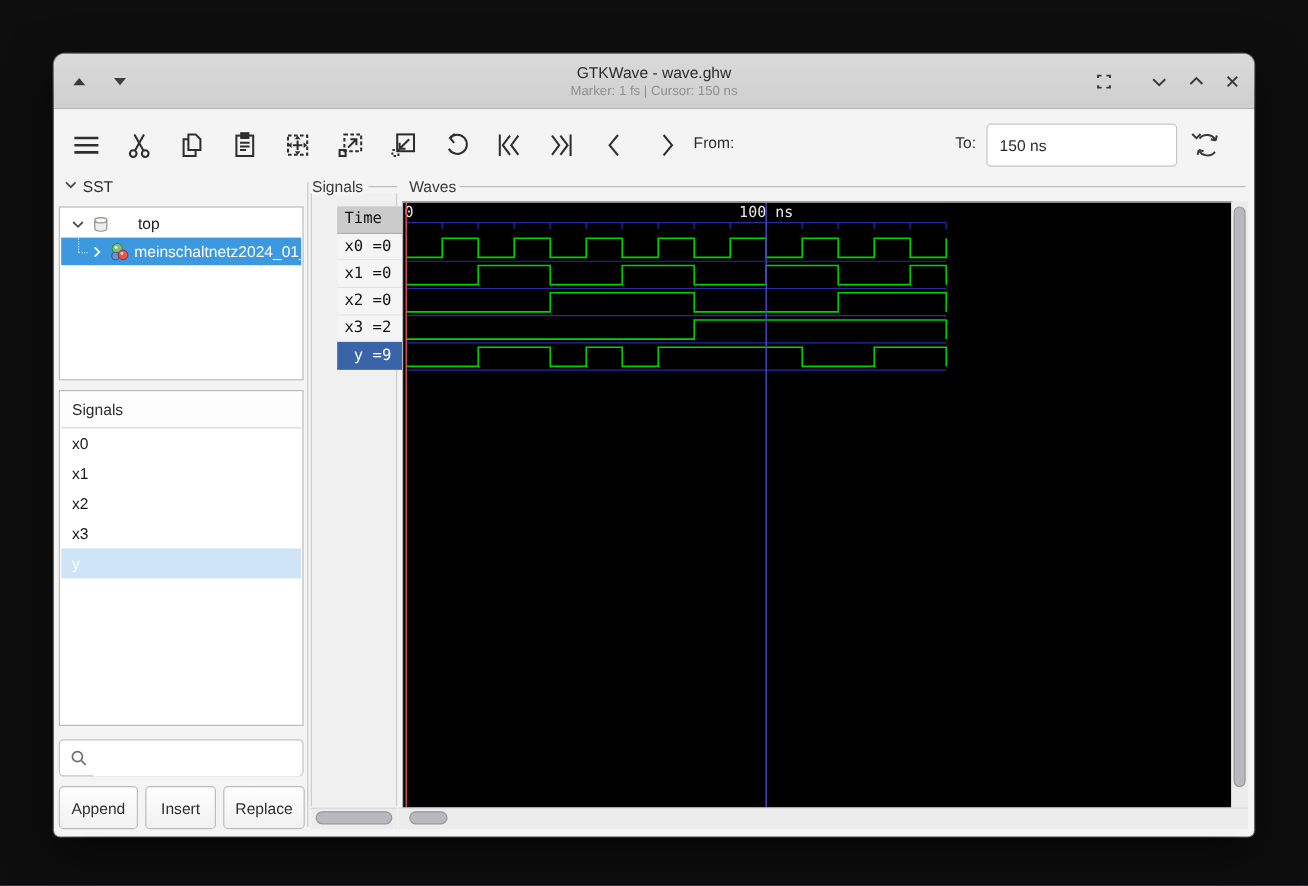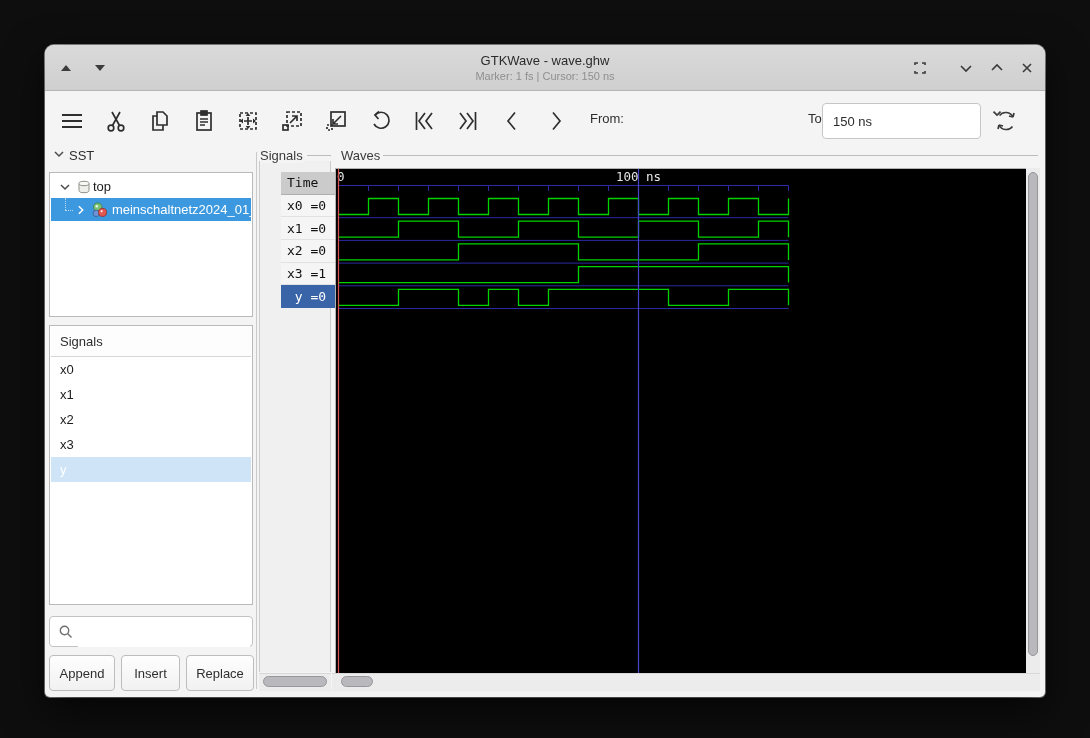--- a/index.html
+++ b/index.html
@@ -21,21 +21,21 @@
     border-bottom:6px solid #3c3c3c;}
   .tri-down{width:0;height:0;border-left:5px solid transparent;border-right:5px solid transparent;
     border-top:6px solid #3c3c3c;}
   .tb-ico{stroke:#3a3a3a;fill:none;stroke-width:1.6;}
   
   .toolbar{position:absolute;left:0;top:46px;width:1000px;height:61px;background:#f4f4f5;}
   .tool-row{position:absolute;left:10px;top:14px;display:flex;gap:10px;}
   .tool-btn{width:34px;height:32px;display:flex;align-items:center;justify-content:center;
     border-radius:4px;}
   .tool-btn svg{stroke:#2e2e2e;fill:none;stroke-width:1.7;}
-  .fld-label{position:absolute;top:20px;font-size:13px;color:#2e2e2e;margin-left:12px;}
+  .fld-label{position:absolute;top:20px;font-size:13px;color:#2e2e2e;}
   .entry{position:absolute;top:12px;height:36px;background:#ffffff;border:1px solid #c6c6c6;
     border-radius:4px;font-size:13px;color:#2b2b2b;padding:0 10px;box-sizing:border-box;
     font-family:"Liberation Sans",sans-serif;outline:none;}
   
   .col-sep{position:absolute;width:1px;background:#c9c9c9;}
   .frame-label{position:absolute;font-size:13px;color:#3a3a3a;background:#f4f4f5;z-index:3;}
   .frame-line{position:absolute;height:1px;background:#bcbcbc;}
   .white-box{position:absolute;background:#ffffff;border:1px solid #b9b9b9;box-sizing:border-box;}
   .sst-header{position:absolute;left:8px;top:103px;font-size:13px;color:#2e2e2e;
     display:flex;gap:4px;}
@@ -203,21 +203,21 @@
 
   <div class="white-box" style="left:4px;top:127px;width:204px;height:145px">
     <div class="tree-row" style="top:2px">
       <svg width="12" height="12" viewBox="0 0 12 12" style="margin-left:8px">
           <path class="chev" d="M2,4 L6,8 L10,4"></path>
         </svg>
       <svg width="16" height="16" viewBox="0 0 16 16" style="margin-left:5px">
         <path d="M3,4.5 v7 a5,2.2 0 0 0 10,0 v-7" fill="#eeeeea" stroke="#8f8f89" stroke-width="1"></path>
         <ellipse cx="8" cy="4.5" rx="5" ry="2.2" fill="#f8f8f4" stroke="#8f8f89" stroke-width="1"></ellipse>
       </svg>
-      <span style="margin-left:1px">top</span>
+      <span style="margin-left:23px">top</span>
     </div>
     <div class="tree-row sel" style="top:25px">
       <div class="dotline" style="left:14px;top:0;height:12px"></div>
       <div class="dotline" style="left:14px;top:12px;width:8px;height:0;border-left:none;border-top:1px dotted rgba(255,255,255,.65)"></div>
       <svg width="12" height="12" viewBox="0 0 12 12" style="margin-left:24px">
           <path class="chev light" d="M4,2 L8,6 L4,10"></path>
         </svg>
       <svg width="18" height="18" viewBox="0 0 18 18" style="margin-left:4px">
         <circle cx="7" cy="6" r="4.4" fill="#79c374" stroke="#3c7a3c" stroke-width=".8"></circle>
         <circle cx="5.5" cy="12.5" r="3.4" fill="#6b93d6" stroke="#33568f" stroke-width=".8"></circle>
@@ -253,22 +253,22 @@
   <div class="col-sep" style="left:211px;top:107px;height:537px"></div>
 
   <span class="frame-label" style="left:215px;top:103px">Signals</span>
   <div class="frame-line" style="left:262px;top:110px;width:24px"></div>
   <div class="mid-bg"></div>
   <div class="mid-rows">
     <div class="mid-row time">Time</div>
     <div class="mid-row">x0 =0</div>
     <div class="mid-row">x1 =0</div>
     <div class="mid-row">x2 =0</div>
-    <div class="mid-row">x3 =1</div>
-    <div class="mid-row sel"> y =0</div>
+    <div class="mid-row">x3 =2</div>
+    <div class="mid-row sel"> y =9</div>
   </div>
   <div class="scroll-track-h" style="left:214px;width:72px"></div>
   <div class="thumb-h" style="left:218px;width:64px"></div>
 
   <span class="frame-label" style="left:296px;top:103px">Waves</span>
   <div class="frame-line" style="left:338px;top:110px;width:655px"></div>
   <div class="wavebox">
     <svg id="wave-svg" width="690" height="504">
         <line x1="2.5" y1="16.5" x2="452.5" y2="16.5" stroke="#2a2aa4" stroke-width="1"></line>
         <line x1="2.5" y1="16.5" x2="2.5" y2="22" stroke="#2a2aa4" stroke-width="1"></line>

